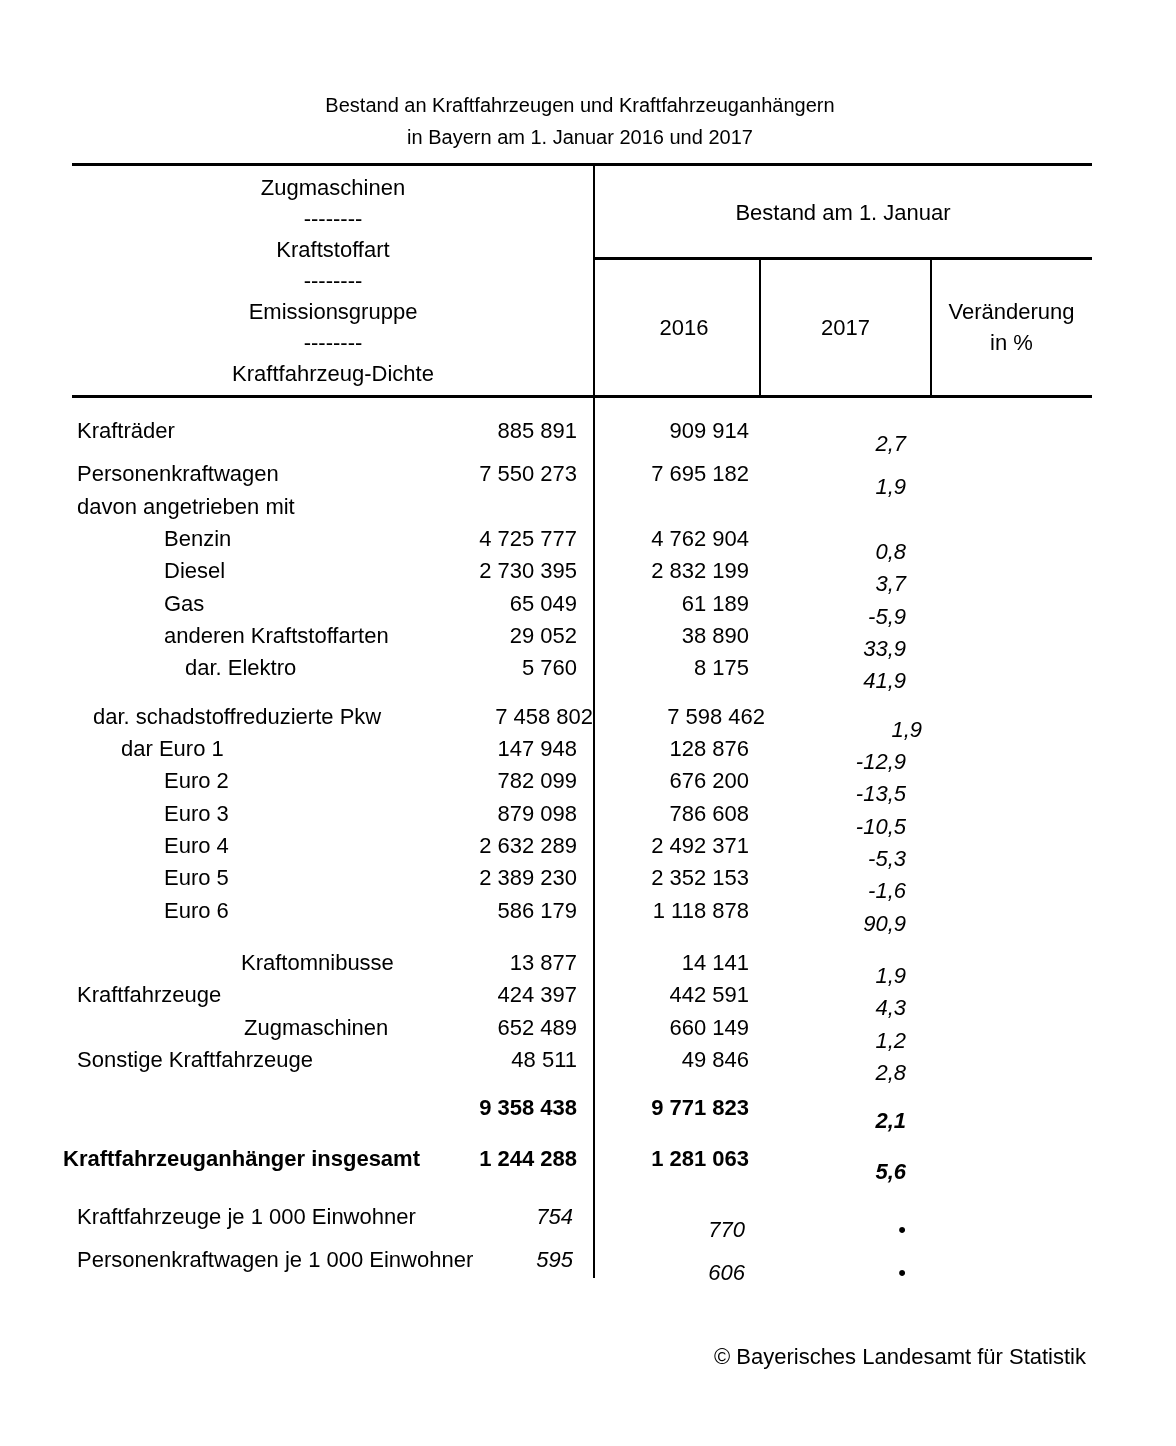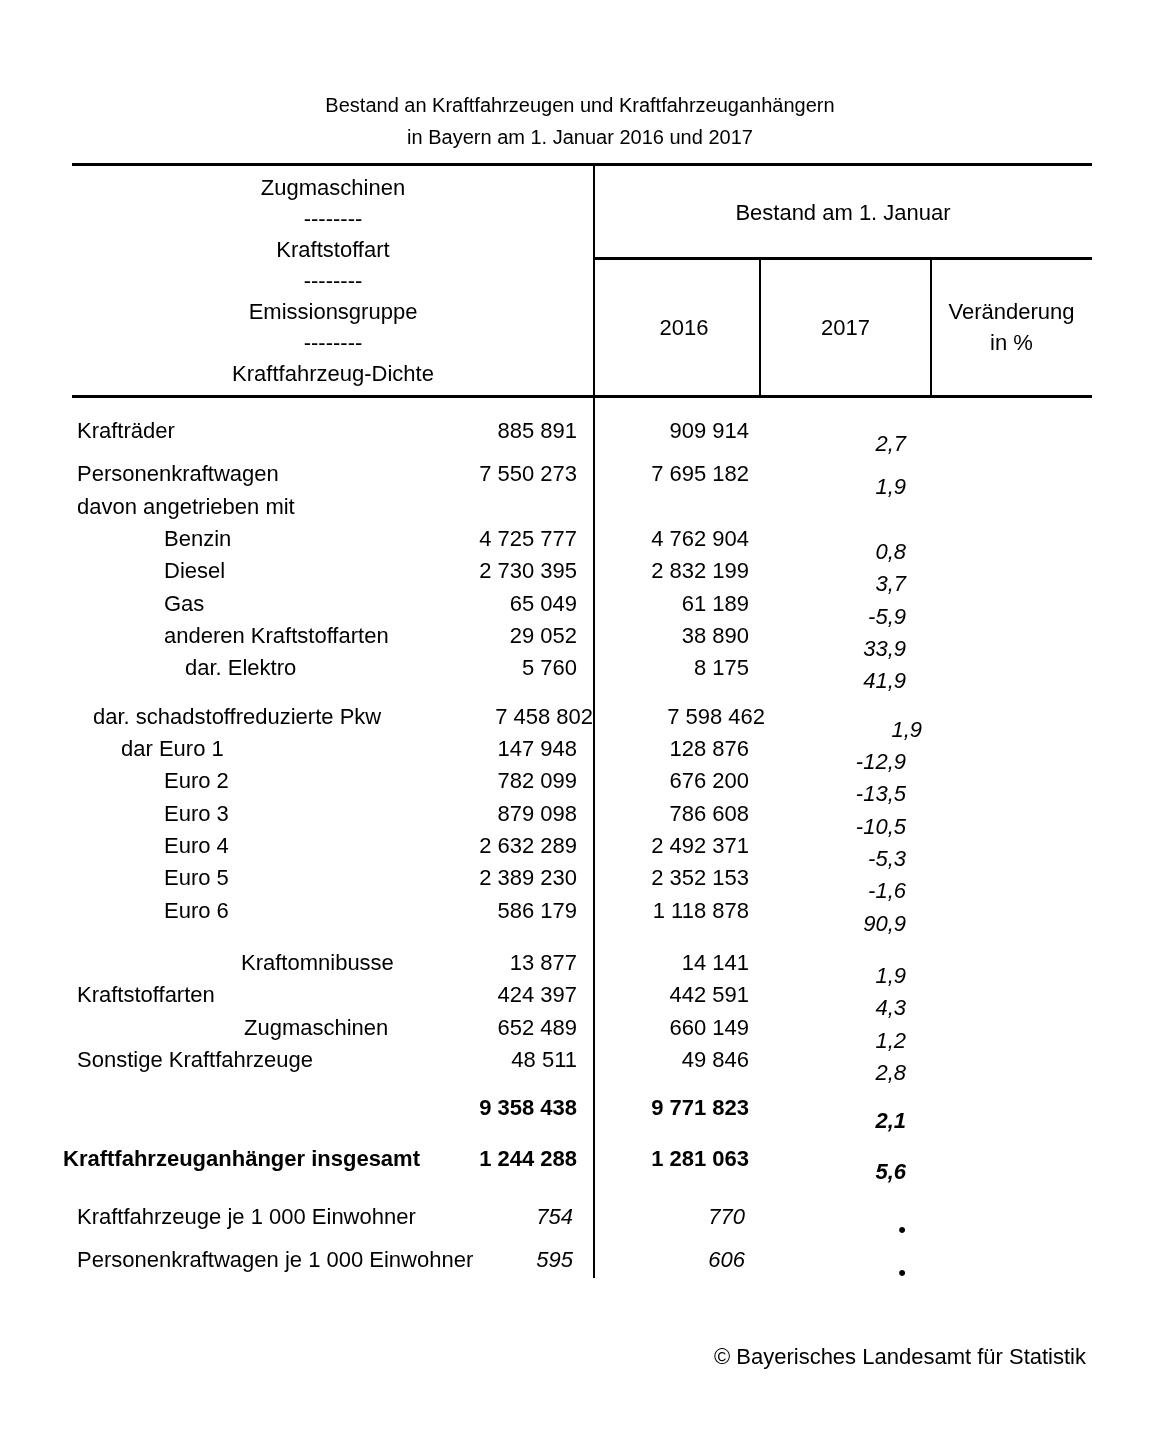--- a/index.html
+++ b/index.html
@@ -11,21 +11,21 @@
   .hdr { position:absolute; text-align:center; font-size:22px; line-height:31px; }
   .row { position:absolute; left:0; width:1020px; height:32px; font-size:22px; }
   .row .lbl { position:absolute; top:0; }
   .row .v16 { position:absolute; right:calc(1176px - 733px); top:0; }
   .row .v17 { position:absolute; right:calc(1176px - 905px); top:0; }
   .row .pct { position:absolute; right:calc(1176px - 1062px); top:13px; font-style:italic; }
   .row.bold { font-weight:bold; }
   .row.bold .pct { font-style:italic; }
   .row.dens .v16, .row.dens .v17 { font-style:italic; }
   .row.dens .v16 { right:calc(1176px - 729px); }
-  .row.dens .v17 { right:calc(1176px - 901px); }
+  .row.dens .v17 { right:calc(1176px - 901px);margin-top:13px; }
   .row.dens .pct { font-style:normal; }
   .ind0 { left:77px; }
   .ind1 { left:121px; }
   .ind2 { left:164px; }
   .ind3 { left:185px; }
   .ind4 { left:241px; }
   .ind5 { left:244px; }
   .ralign { right:calc(1176px - 576px); }
   .footer { right:calc(1176px - 1086px); top:1344px; font-size:22px; }
 </style>
@@ -147,21 +147,21 @@
   <span class="v17">1 118 878</span>
   <span class="pct">90,9</span>
 </div>
 <div class="row" style="top:950px;">
   <span class="lbl ind4">Kraftomnibusse</span>
   <span class="v16">13 877</span>
   <span class="v17">14 141</span>
   <span class="pct">1,9</span>
 </div>
 <div class="row" style="top:982px;">
-  <span class="lbl ind0">Kraftstoffarten</span>
+  <span class="lbl ind0">Kraftfahrzeuge</span>
   <span class="v16">424 397</span>
   <span class="v17">442 591</span>
   <span class="pct">4,3</span>
 </div>
 <div class="row" style="top:1015px;">
   <span class="lbl ind5">Zugmaschinen</span>
   <span class="v16">652 489</span>
   <span class="v17">660 149</span>
   <span class="pct">1,2</span>
 </div>

